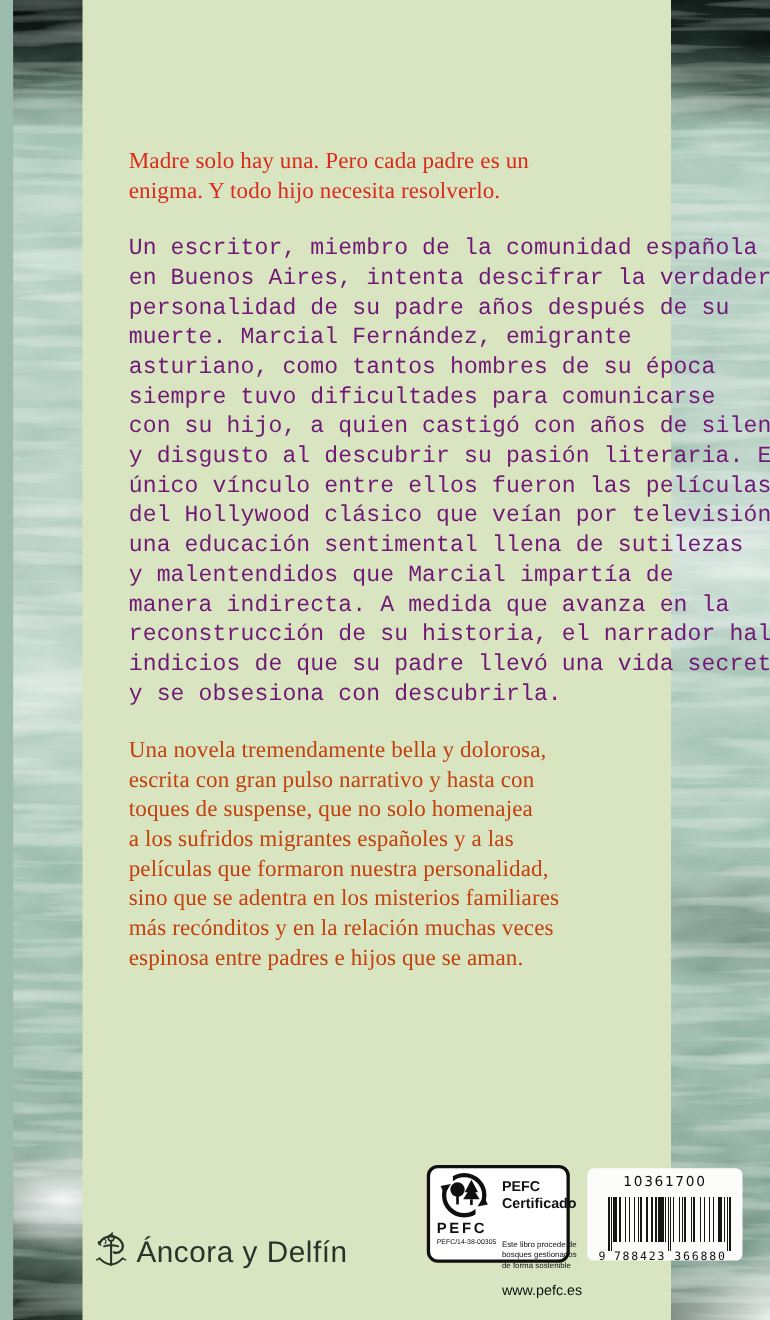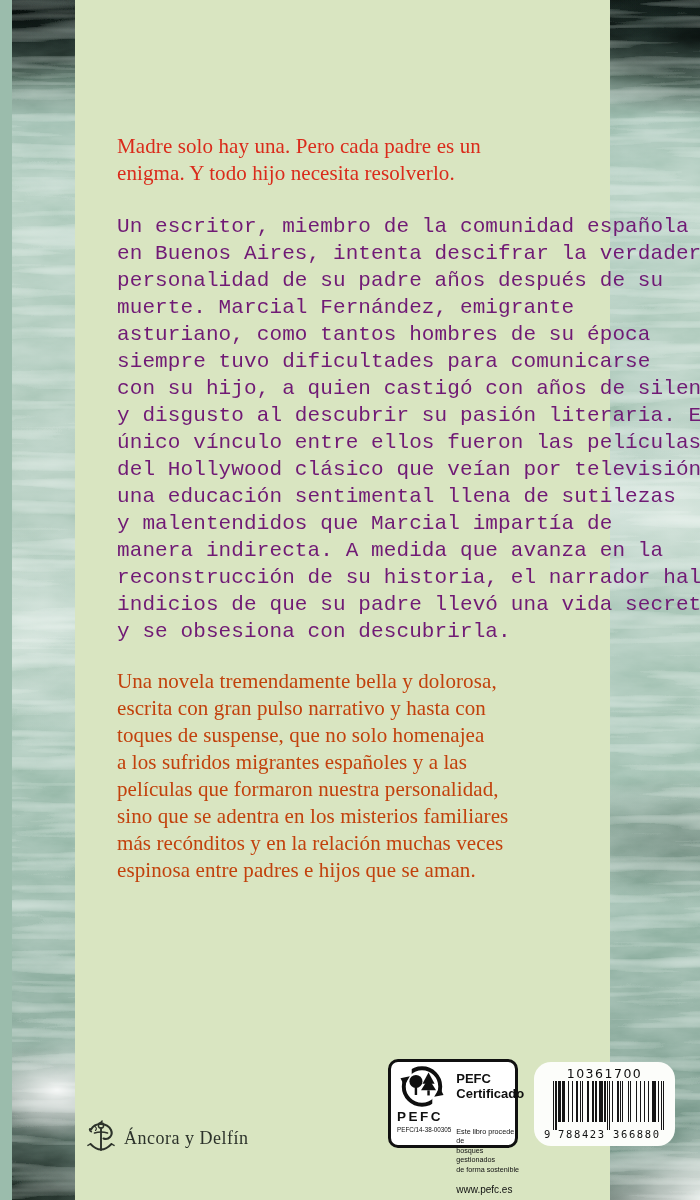--- a/index.html
+++ b/index.html
@@ -39,44 +39,44 @@
   .tagline{color:#da2b1b;}
   .synopsis{color:#701a75;margin-top:26px !important;font-family:Liberation Mono, monospace;}
   .review{color:#c2410c;margin-top:23px !important;}
 
   
   .imprint{
     position:absolute;left:74px;top:1118px;height:40px;
     display:flex;align-items:center;gap:8px;color:#2c322a;
   }
   .imprint .name{
-    font-family:Liberation Serif, serif;
-    font-size:18px;letter-spacing:.5px;font-weight:400;
+    font-family:Liberation Sans, sans-serif;
+    font-size:27px;letter-spacing:.5px;font-weight:400;
   }
 
   
   .pefc{
     position:absolute;left:376px;top:1059px;width:130px;height:89px;
     box-sizing:border-box;background:#ffffff;border:3px solid #101010;border-radius:10px;
     display:flex;padding:4px 5px 3px 6px;
     font-family:"Liberation Sans","DejaVu Sans",sans-serif;color:#101010;
   }
   .pefc-left{width:57px;display:flex;flex-direction:column;}
   .pefc-word{font-weight:bold;font-size:13.5px;line-height:13px;letter-spacing:2.5px;margin-top:1px;}
   .pefc-code{font-size:6.3px;margin-top:3px;white-space:nowrap;}
   .pefc-right{flex:1;padding-left:5px;padding-top:5px;}
   .pefc-title{font-size:13px;font-weight:bold;}
   .pefc-claim{font-size:7.2px;line-height:9.4px;margin-top:26px;white-space:pre-line;}
-  .pefc-url{font-size:10px;margin-top:10px;}
+  .pefc-url{font-size:13px;margin-top:10px;}
 
   
   .barcode{
     position:absolute;left:522px;top:1062px;width:141px;height:84px;
-    background:#fcfdfa;border-radius:17px;
-    display:flex;flex-direction:column;align-items:center;
+    background:#fcfdfa;border-radius:6px;
+    display:flex;flex-direction:column;align-items:center;justify-content:space-between;
   }
   .barcode-number{
     font-family:"DejaVu Sans","Liberation Sans",sans-serif;
     font-size:12.5px;letter-spacing:1.5px;color:#0d0d0d;margin-top:4px;
   }
 </style>
 </head>
 <body>
 
 <div class="stage">

